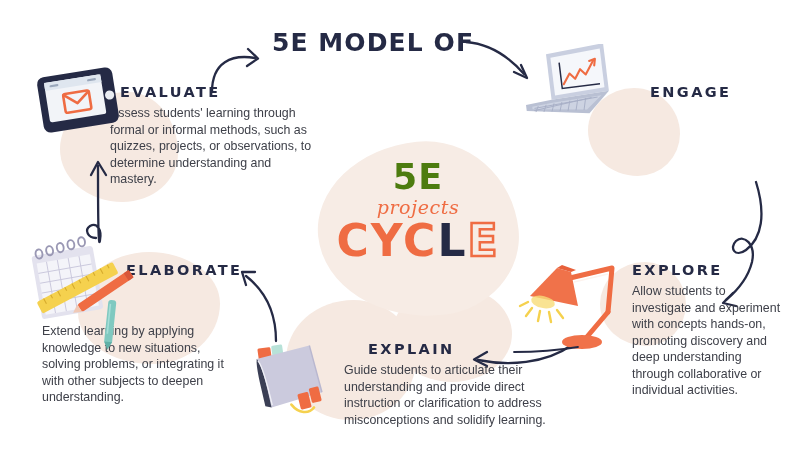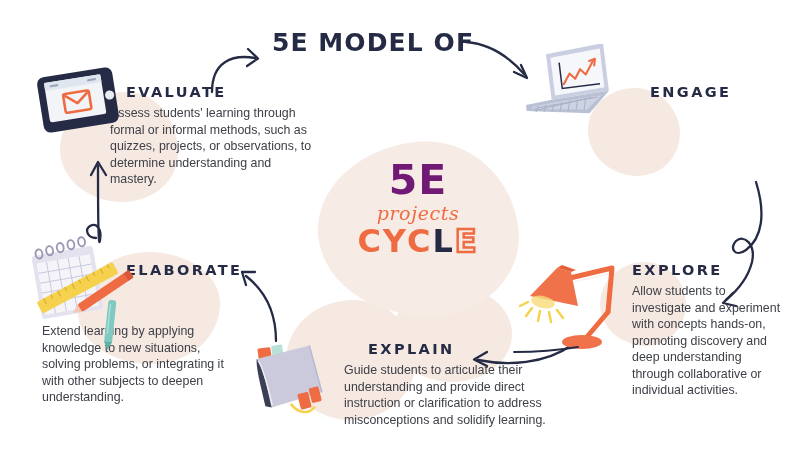--- a/index.html
+++ b/index.html
@@ -32,50 +32,50 @@
     text-align: center; color: #252a45;
     font-family: "DejaVu Sans", sans-serif;
     font-weight: 700; font-size: 25px; line-height: 1.22;
     letter-spacing: 1.1px; z-index: 6;
   }
   .title .l2 { letter-spacing: 0.6px; }
 
   
   .center-wrap { position: absolute; left: 320px; top: 160px; width: 196px; text-align: center; z-index: 6; }
   .c-5e {
-    color: #701a75; font-family: "DejaVu Sans", sans-serif;
-    font-weight: 700; font-size: 41px; letter-spacing: 1px; line-height: 1;
+    color: #4d7c0f; font-family: "DejaVu Sans", sans-serif;
+    font-weight: 700; font-size: 35px; letter-spacing: 1px; line-height: 1;
   }
   .c-learning {
     color: #ef6c43; font-family: "DejaVu Serif", serif;
     font-style: italic; font-size: 19px; letter-spacing: 0.6px;
     margin-top: 3px; line-height: 1;
   }
   .c-cycle {
     font-family: "DejaVu Sans", sans-serif; font-weight: 700;
-    font-size: 32px; letter-spacing: 2px; line-height: 1; margin-top: 2px;
+    font-size: 44px; letter-spacing: 2px; line-height: 1; margin-top: 2px;
     color: #ef6c43;
   }
   .c-cycle .navy { color: #252a45; }
   .c-cycle .hollow { color: transparent; -webkit-text-stroke: 2.5px #ef6c43; }
 
   
   .sec { position: absolute; z-index: 7; }
   .sec-head {
     color: #252a45; font-family: "DejaVu Sans", sans-serif;
     font-weight: 700; font-size: 14.5px; letter-spacing: 2.4px;
     margin-bottom: 5px;
   }
   .sec-body {
     color: #3e4049; font-family: "Liberation Sans", sans-serif;
     font-size: 12.4px; line-height: 1.33;
   }
 
   .sec-evaluate  { left: 110px; top: 84px;  width: 210px; }
-  .sec-evaluate .sec-head { margin-left: 16px; }
+  .sec-evaluate .sec-head { margin-left: 10px; }
   .sec-engage    { left: 600px; top: 84px;  width: 150px; }
   .sec-engage .sec-head { margin-left: 50px; }
   .sec-explore   { left: 632px; top: 262px; width: 152px; }
   .sec-explain   { left: 344px; top: 341px; width: 222px; }
   .sec-explain .sec-head { margin-left: 24px; }
   .sec-elaborate { left: 42px;  top: 262px; width: 200px; }
   .sec-elaborate .sec-head { margin-left: 84px; margin-bottom: 45px; }
 
   
   .arrows { position: absolute; inset: 0; z-index: 5; pointer-events: none; }

